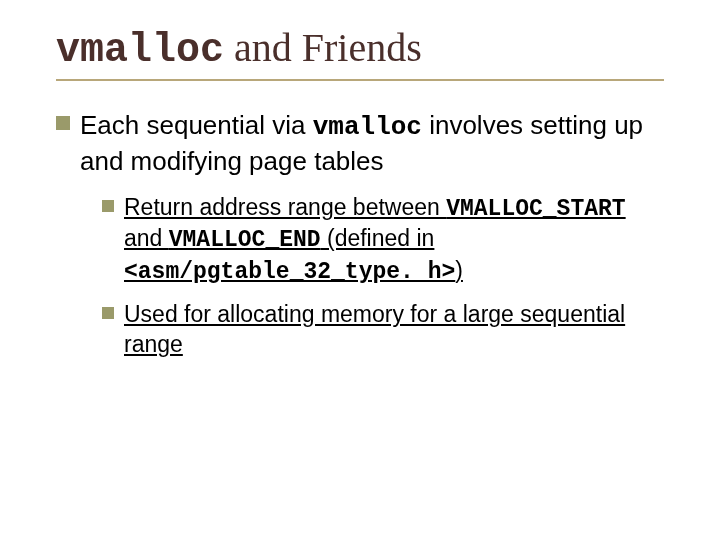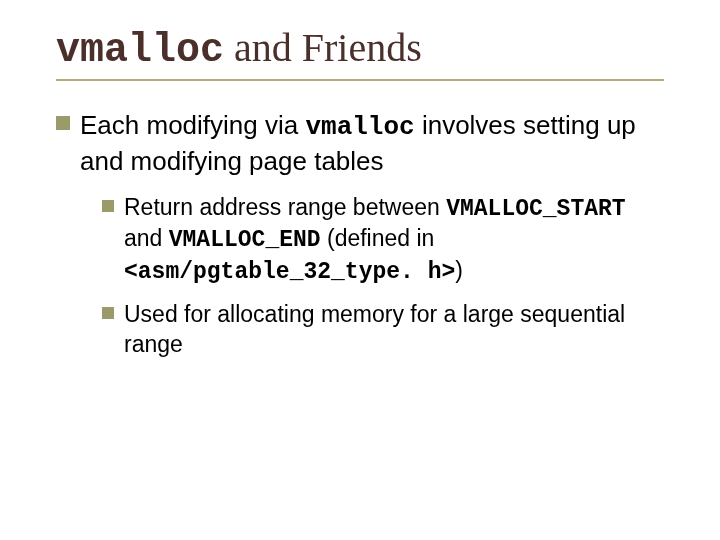--- a/index.html
+++ b/index.html
@@ -58,20 +58,21 @@
     color: #000000;
     margin-bottom: 14px;
     padding-right: 8px;
   }
   .lvl2 {
     font-size: 23px;
     color: #000000;
     margin-left: 46px;
     margin-bottom: 12px;
     padding-right: 8px;
+    text-decoration: underline;
   }
   .mono {
     font-family: "Courier New", Courier, monospace;
   }
   .mono-bold {
     font-family: "Courier New", Courier, monospace;
     font-weight: bold;
   }
 </style>
 </head>
@@ -81,21 +82,21 @@
 
   <h1 class="title">
     <span class="mono">vmalloc</span><span> and Friends</span>
   </h1>
 
   <div class="rule"></div>
 
   <div class="bullet lvl1">
     <span class="sq"></span>
     <div>
-      <span>Each modifying via </span><span class="mono-bold">vmalloc</span><span> involves setting up and modifying page tables</span>
+      <span>Each sequential via </span><span class="mono-bold">vmalloc</span><span> involves setting up and modifying page tables</span>
     </div>
   </div>
 
   <div class="bullet lvl2">
     <span class="sq small"></span>
     <div>
       <span>Return address range between </span><span class="mono-bold">VMALLOC_START</span><span> and </span><span class="mono-bold">VMALLOC_END</span><span> (defined in </span><span class="mono-bold">&lt;asm/pgtable_32_type. h&gt;</span><span>)</span>
     </div>
   </div>
 

